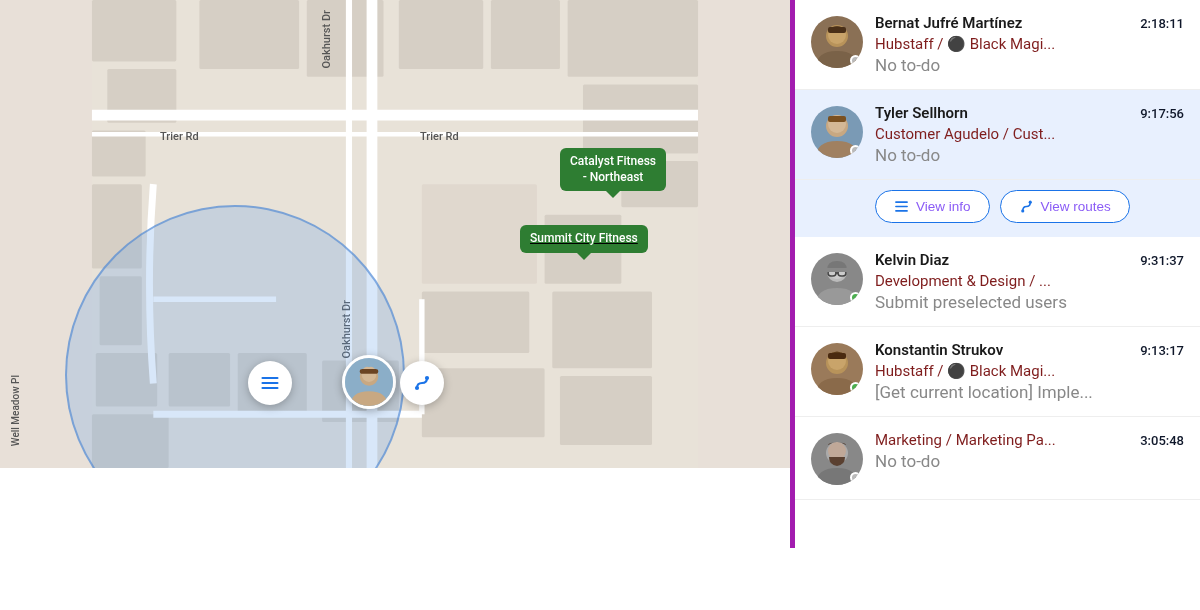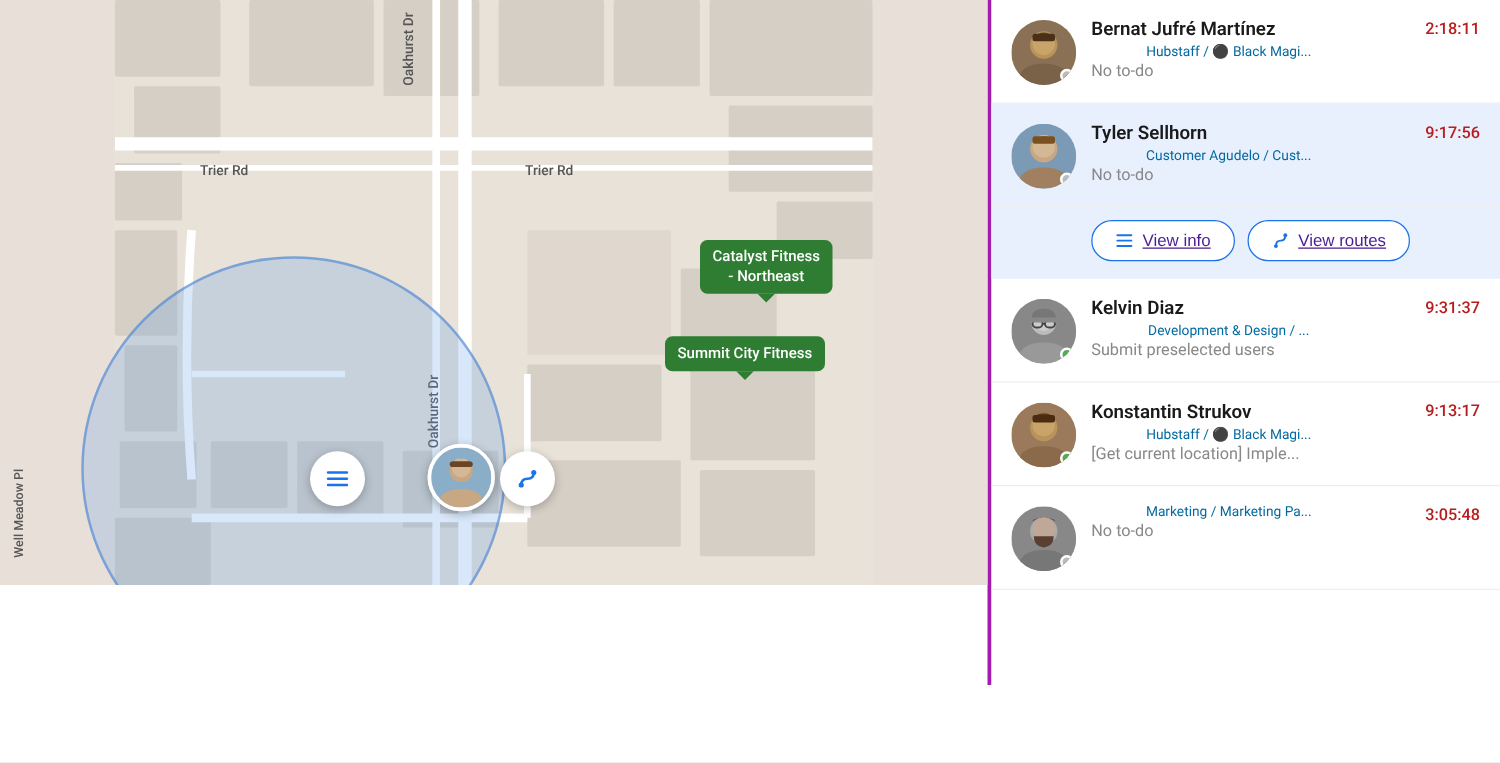--- a/index.html
+++ b/index.html
@@ -79,21 +79,20 @@
       align-items: center;
       justify-content: center;
     }
 
     
     .map-marker {
       position: absolute;
       display: flex;
       flex-direction: column;
       align-items: center;
-      margin-top: 44px;
     }
     .map-marker .marker-bubble {
       background: #2e7d32;
       color: white;
       padding: 6px 10px;
       border-radius: 6px;
       font-size: 12px;
       font-weight: 500;
       white-space: nowrap;
       text-align: center;
@@ -120,21 +119,21 @@
       color: #555;
       font-weight: 500;
       white-space: nowrap;
     }
 
     
     #sidebar {
       width: 410px;
       height: 548px;
       background: white;
-      border-left: 3px solid #a21caf;
+      border-left: 5px solid #a21caf;
       overflow-y: auto;
       flex-shrink: 0;
     }
 
     .person-row {
       display: flex;
       align-items: flex-start;
       padding: 14px 16px;
       border-bottom: 1px solid #eee;
       position: relative;
@@ -180,36 +179,35 @@
       flex: 1;
       min-width: 0;
     }
     .person-name {
       font-size: 15px;
       font-weight: 600;
       color: #1a1a1a;
       margin-bottom: 3px;
     }
     .person-detail {
-      font-size: 11px;
-      color: #0369a1;
+      font-size: 15px;
+      color: #7f1d1d;
       margin-bottom: 2px;
       white-space: nowrap;
       overflow: hidden;
       text-overflow: ellipsis;
       max-width: 220px;
-      text-align: center;
     }
     .person-todo {
-      font-size: 13px;
+      font-size: 17px;
       color: #888;
     }
     .person-time {
       font-size: 13px;
-      color: #b91c1c;
+      color: #0f172a;
       font-weight: 500;
       margin-left: 8px;
       white-space: nowrap;
       flex-shrink: 0;
       margin-top: 2px;
     }
 
     
     .action-buttons {
       display: flex;
@@ -219,25 +217,24 @@
     }
 
     .action-btn {
       display: flex;
       align-items: center;
       gap: 7px;
       padding: 8px 18px;
       border: 1.5px solid #1a73e8;
       border-radius: 20px;
       background: white;
-      color: #4c1d95;
+      color: #8b5cf6;
       font-size: 13.5px;
       font-weight: 500;
       cursor: pointer;
-      text-decoration: underline;
     }
 
   </style>
 </head>
 <body>
 
 <div id="map-section">
   <svg class="map-roads" viewBox="0 0 790 610" xmlns="http://www.w3.org/2000/svg">
 
     <rect width="790" height="610" fill="#e8e2d8"></rect>
@@ -291,21 +288,21 @@
   <div class="road-label" style="left: 180px; top: 520px; font-size: 12px;">Alcot Pl</div>
 
   <div class="radius-circle"></div>
 
   <div class="map-marker catalyst">
     <div class="marker-bubble">
       <span>Catalyst Fitness</span><br>
       <span>- Northeast</span>
     </div>
   </div>
-  <div class="map-marker summit" style="top: 225px; left: 532px;">
+  <div class="map-marker summit" style="top: 225px; left: 520px; text-decoration: underline;">
     <div class="marker-bubble">
       <span>Summit City Fitness</span>
     </div>
   </div>
 
   <div class="map-avatar">
     <svg viewBox="0 0 52 52" xmlns="http://www.w3.org/2000/svg">
       <rect width="52" height="52" fill="#8baec8"></rect>
       <circle cx="26" cy="20" r="10" fill="#c8a882"></circle>
       <path d="M6 52 Q6 36 26 36 Q46 36 46 52Z" fill="#c8a882"></path>

